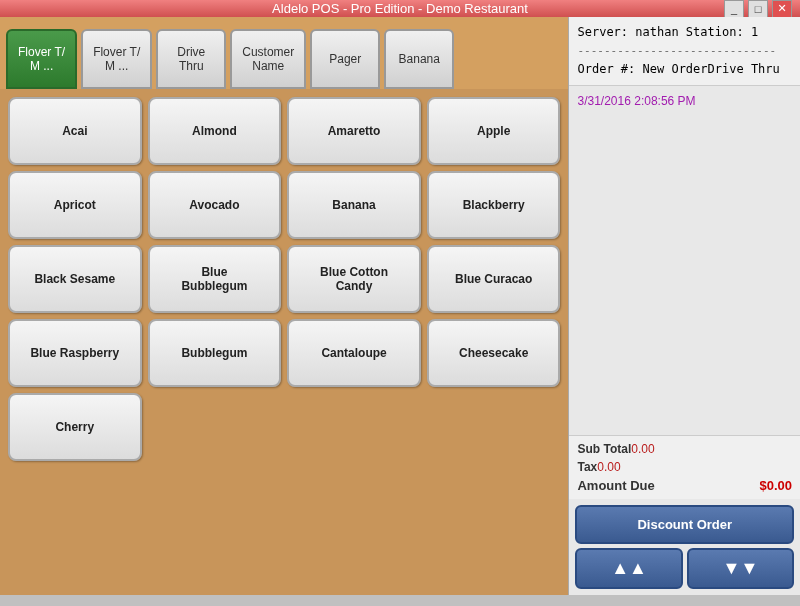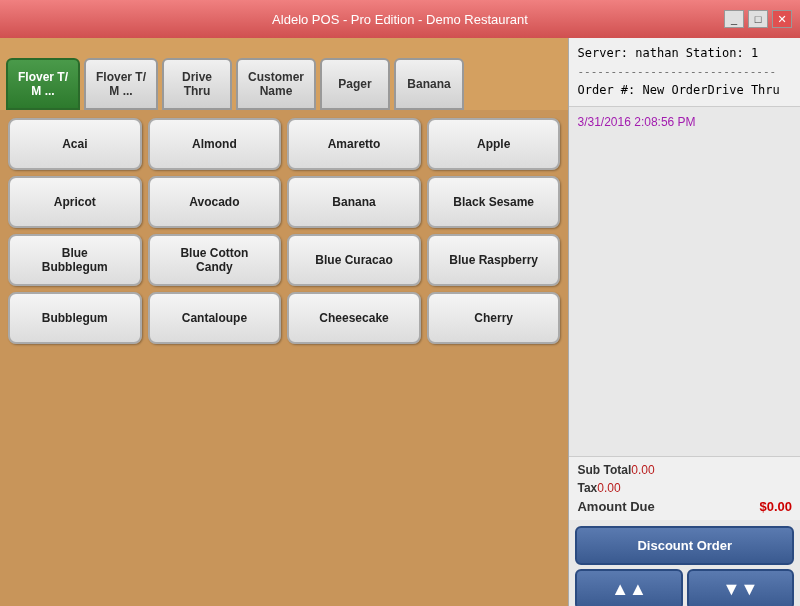--- a/index.html
+++ b/index.html
@@ -9,21 +9,21 @@
       background: #c0c0c0;
       width: 800px;
       height: 606px;
       overflow: hidden;
       user-select: none;
     }
 
     
     .title-bar {
       background: linear-gradient(to bottom, #f08080, #d05050);
-      height: 38px;
+      height: 17px;
       display: flex;
       align-items: center;
       justify-content: space-between;
       padding: 0 8px;
       color: white;
     }
     .title-bar-title {
       position: absolute;
       left: 50%;
       transform: translateX(-50%);
@@ -72,24 +72,24 @@
       background: #d4a060;
       height: 72px;
       align-items: flex-end;
     }
     .tab-btn {
       padding: 6px 10px;
       border: 2px solid #888;
       border-radius: 6px 6px 0 0;
       cursor: pointer;
       font-size: 12px;
-      font-weight: bold;
+      font-weight: normal;
       text-align: center;
       min-width: 70px;
-      height: 52px;
+      height: 60px;
       display: flex;
       align-items: center;
       justify-content: center;
     }
     .tab-btn.active {
       background: linear-gradient(to bottom, #4a9a4a, #2d7a2d);
       color: white;
       border-color: #2a6a2a;
     }
     .tab-btn.inactive {
@@ -111,21 +111,21 @@
     }
     .item-btn {
       background: linear-gradient(to bottom, #f5f5f5, #dcdcdc);
       border: 2px solid #aaa;
       border-radius: 8px;
       padding: 8px 12px;
       cursor: pointer;
       font-size: 12px;
       font-weight: bold;
       text-align: center;
-      height: 52px;
+      height: 68px;
       display: flex;
       align-items: center;
       justify-content: center;
       color: #222;
       box-shadow: 1px 1px 2px rgba(0,0,0,0.3);
     }
 
     
     .right-panel {
       width: 237px;
@@ -239,20 +239,21 @@
 
     <div class="items-area">
       <div class="items-grid" id="items-grid">
       <button class="item-btn">Acai</button>
           <button class="item-btn">Almond</button>
           <button class="item-btn">Amaretto</button>
           <button class="item-btn">Apple</button>
           <button class="item-btn">Apricot</button>
           <button class="item-btn">Avocado</button>
           <button class="item-btn">Banana</button>
+          <button class="item-btn">Blackberry</button>
           <button class="item-btn">Black Sesame</button>
           <button class="item-btn">Blue<br>Bubblegum</button>
           <button class="item-btn">Blue Cotton<br>Candy</button>
           <button class="item-btn">Blue Curacao</button>
           <button class="item-btn">Blue Raspberry</button>
           <button class="item-btn">Bubblegum</button>
           <button class="item-btn">Cantaloupe</button>
           <button class="item-btn">Cheesecake</button>
           <button class="item-btn">Cherry</button>
         </div>

